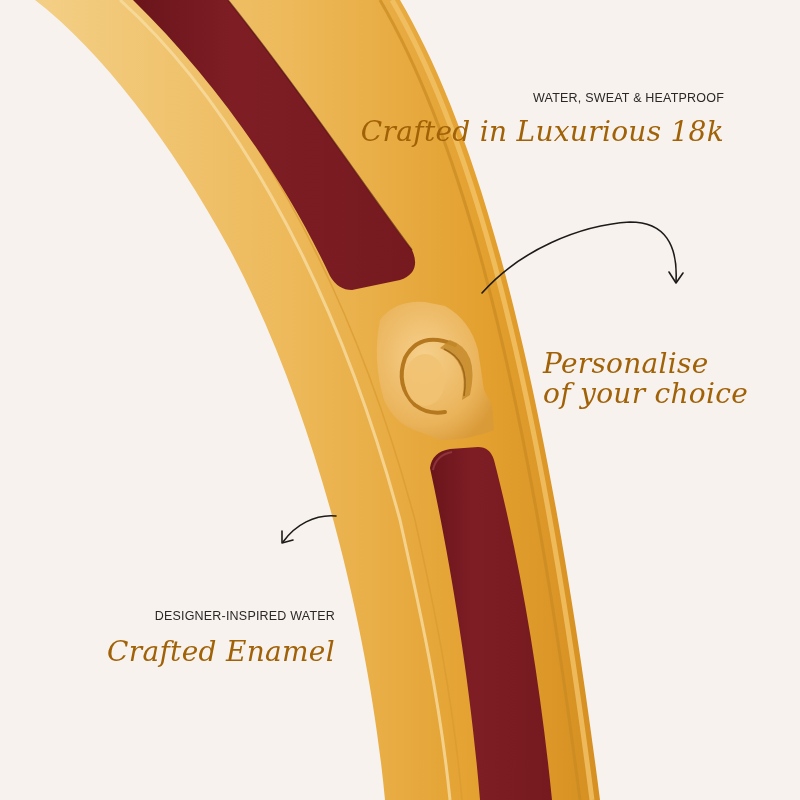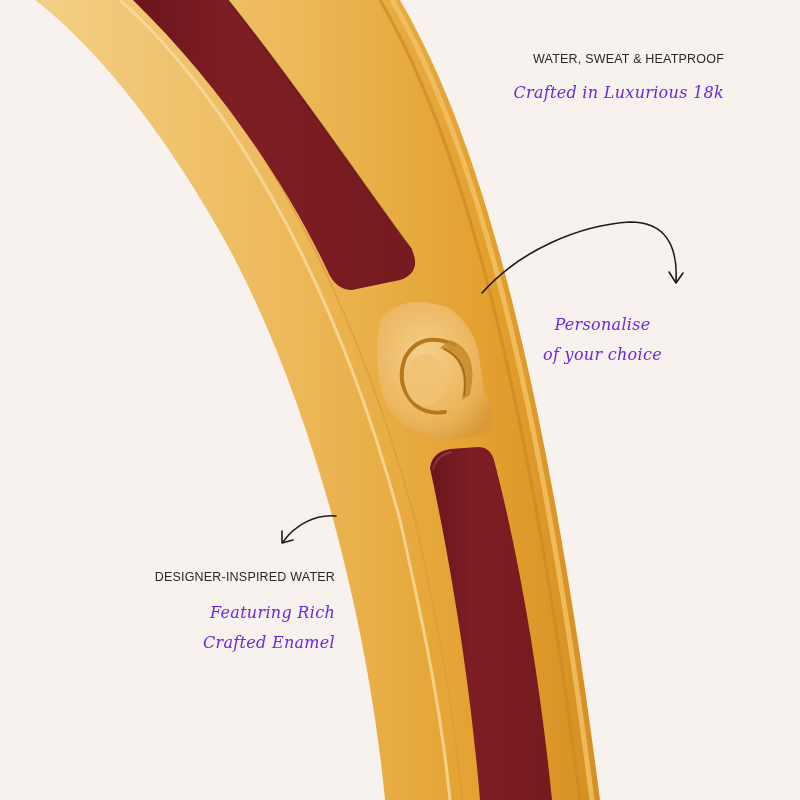--- a/index.html
+++ b/index.html
@@ -4,39 +4,39 @@
   <style>
     html, body { margin: 0; padding: 0; }
     body {
       width: 800px; height: 800px; overflow: hidden;
       background: #f7f2ee;
       position: relative;
       font-family: "Liberation Sans", sans-serif;
     }
     .canvas { position: absolute; left: 0; top: 0; width: 800px; height: 800px; }
     .bracelet-svg { position: absolute; left: 0; top: 0; width: 800px; height: 800px; }
-    .callout { position: absolute; color: #1d1b1a; }
+    .callout { position: absolute; color: #1d1b1a; margin-top: 39px; }
     .caption {
       font-family: "Liberation Sans", sans-serif;
       font-size: 12.5px;
       letter-spacing: 0.2px;
       color: #2a2826;
       white-space: nowrap;
     }
     .script {
       font-family: "DejaVu Serif", serif;
       font-style: italic;
-      font-size: 16px;
+      font-size: 28px;
       line-height: 30px;
-      color: #6d28d9;
+      color: #a16207;
       white-space: nowrap;
       letter-spacing: 0.3px;
     }
     .right { text-align: right; }
-    .left { text-align: center; }
+    .left { text-align: left; }
 
     #callout-top { right: 76px; top: 52px; }
     #callout-top .caption { margin-bottom: 12px; }
 
     #callout-mid { left: 543px; top: 310px; }
 
     #callout-bottom { right: 465px; top: 570px; }
     #callout-bottom .caption { margin-bottom: 14px; }
 
     .arrow { position: absolute; overflow: visible; }
@@ -140,17 +140,16 @@
     <div class="script">of your choice</div>
   </div>
 
   <svg class="arrow" style="left:0;top:0;width:800px;height:800px;" viewBox="0 0 800 800">
     <path d="M 336 516 C 315 514, 295 525, 283 542" fill="none" stroke="#1d1b1a" stroke-width="1.6" stroke-linecap="round"></path>
     <path d="M 282 531 L 282 543 L 293 540" fill="none" stroke="#1d1b1a" stroke-width="1.6" stroke-linecap="round" stroke-linejoin="round"></path>
   </svg>
 
   <div class="callout right" id="callout-bottom">
     <div class="caption">DESIGNER-INSPIRED WATER</div>
-    <div class="script">Featuring Rich</div>
     <div class="script">Crafted Enamel</div>
   </div>
 
 </div>
 
 </body></html>

